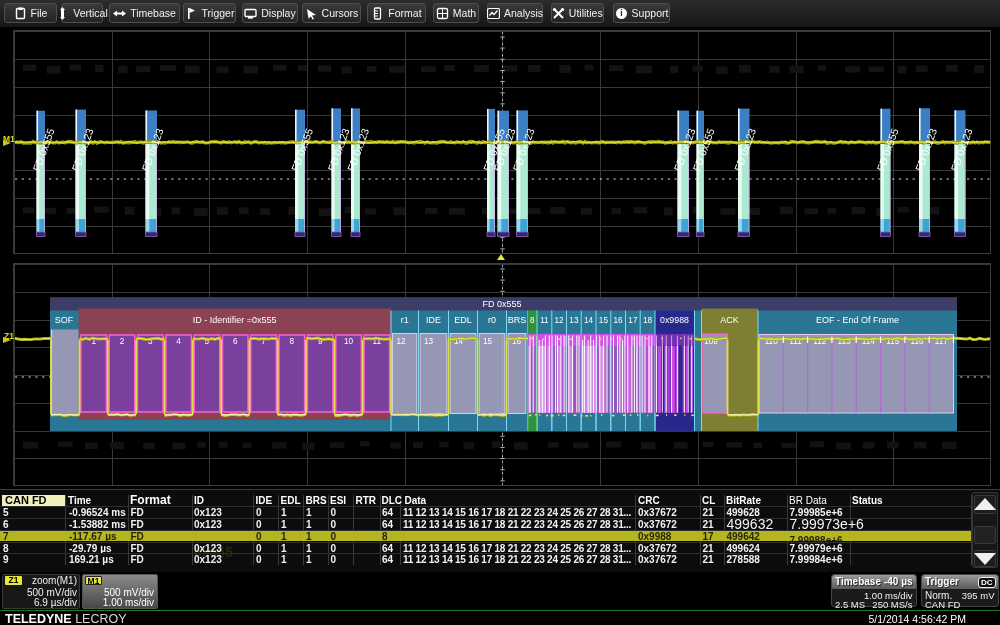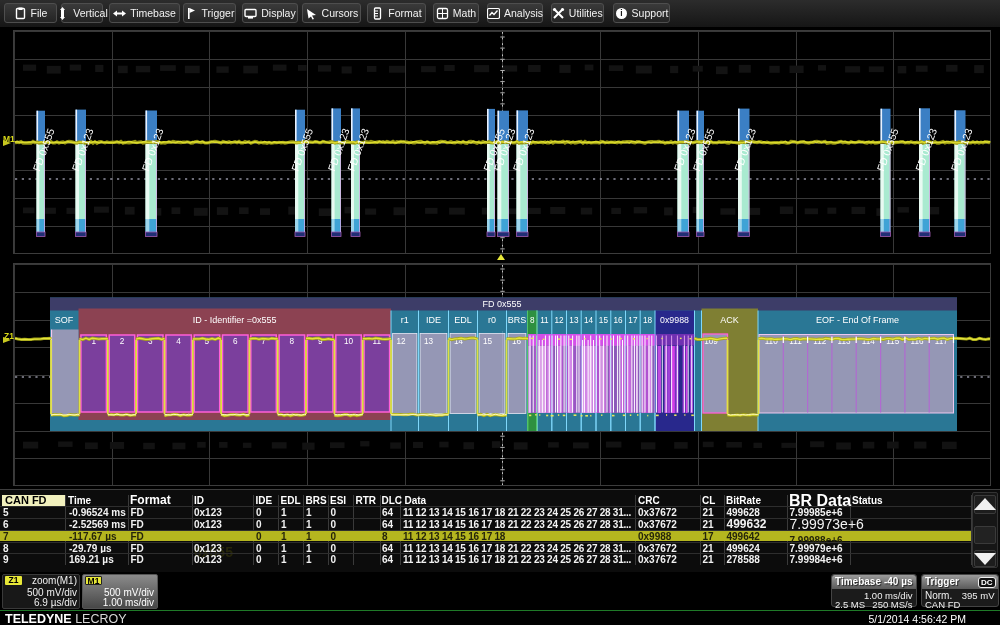--- a/index.html
+++ b/index.html
@@ -754,65 +754,64 @@
     <div style="position:absolute;left:255.5px;top:4.5px;color:#fff;font-weight:bold;font-size:10px;line-height:11.5px;white-space:nowrap">IDE</div>
     <div style="position:absolute;left:280.5px;top:4.5px;color:#fff;font-weight:bold;font-size:10px;line-height:11.5px;white-space:nowrap">EDL</div>
     <div style="position:absolute;left:305.5px;top:4.5px;color:#fff;font-weight:bold;font-size:10px;line-height:11.5px;white-space:nowrap">BRS</div>
     <div style="position:absolute;left:330px;top:4.5px;color:#fff;font-weight:bold;font-size:10px;line-height:11.5px;white-space:nowrap">ESI</div>
     <div style="position:absolute;left:355.5px;top:4.5px;color:#fff;font-weight:bold;font-size:10px;line-height:11.5px;white-space:nowrap">RTR</div>
     <div style="position:absolute;left:381.5px;top:4.5px;color:#fff;font-weight:bold;font-size:10px;line-height:11.5px;white-space:nowrap">DLC</div>
     <div style="position:absolute;left:404.5px;top:4.5px;color:#fff;font-weight:bold;font-size:10px;line-height:11.5px;white-space:nowrap">Data</div>
     <div style="position:absolute;left:638px;top:4.5px;color:#fff;font-weight:bold;font-size:10px;line-height:11.5px;white-space:nowrap">CRC</div>
     <div style="position:absolute;left:702px;top:4.5px;color:#fff;font-weight:bold;font-size:10px;line-height:11.5px;white-space:nowrap">CL</div>
     <div style="position:absolute;left:726px;top:4.5px;color:#fff;font-weight:bold;font-size:10px;line-height:11.5px;white-space:nowrap">BitRate</div>
-    <div style="position:absolute;left:789px;top:4.5px;color:#fff;font-weight:bold;font-size:16px;line-height:11.5px;white-space:nowrap">BR Data</div>
+    <div style="position:absolute;left:789px;top:4.5px;color:#fff;font-weight:normal;font-size:10px;line-height:11.5px;white-space:nowrap">BR Data</div>
     <div style="position:absolute;left:852px;top:4.5px;color:#fff;font-weight:bold;font-size:10px;line-height:11.5px;white-space:nowrap">Status</div>
     <div style="position:absolute;left:0;top:16.4px;width:971px;height:11.7px;border-top:1px solid #2e2e2e">
       <div style="position:absolute;left:3px;top:0;color:#f2f2f2;font-weight:bold;font-size:10px;line-height:11.7px;white-space:nowrap;letter-spacing:normal">5</div>
       <div style="position:absolute;left:69px;top:0;color:#f2f2f2;font-weight:bold;font-size:10px;line-height:11.7px;white-space:nowrap;letter-spacing:normal">-0.96524 ms</div>
       <div style="position:absolute;left:130.5px;top:0;color:#f2f2f2;font-weight:bold;font-size:10px;line-height:11.7px;white-space:nowrap;letter-spacing:normal">FD</div>
       <div style="position:absolute;left:194px;top:0;color:#f2f2f2;font-weight:bold;font-size:10px;line-height:11.7px;white-space:nowrap;letter-spacing:normal">0x123</div>
       <div style="position:absolute;left:256px;top:0;color:#f2f2f2;font-weight:bold;font-size:10px;line-height:11.7px;white-space:nowrap;letter-spacing:normal">0</div>
       <div style="position:absolute;left:281px;top:0;color:#f2f2f2;font-weight:bold;font-size:10px;line-height:11.7px;white-space:nowrap;letter-spacing:normal">1</div>
       <div style="position:absolute;left:306px;top:0;color:#f2f2f2;font-weight:bold;font-size:10px;line-height:11.7px;white-space:nowrap;letter-spacing:normal">1</div>
       <div style="position:absolute;left:330.5px;top:0;color:#f2f2f2;font-weight:bold;font-size:10px;line-height:11.7px;white-space:nowrap;letter-spacing:normal">0</div>
       <div style="position:absolute;left:382px;top:0;color:#f2f2f2;font-weight:bold;font-size:10px;line-height:11.7px;white-space:nowrap;letter-spacing:normal">64</div>
       <div style="position:absolute;left:403px;top:0;width:230px;overflow:hidden;color:#f2f2f2;font-weight:bold;font-size:10px;line-height:11.7px;white-space:nowrap;letter-spacing:-0.25px">11 12 13 14 15 16 17 18 21 22 23 24 25 26 27 28 31...</div>
       <div style="position:absolute;left:638px;top:0;color:#f2f2f2;font-weight:bold;font-size:10px;line-height:11.7px;white-space:nowrap;letter-spacing:normal">0x37672</div>
       <div style="position:absolute;left:702.5px;top:0;color:#f2f2f2;font-weight:bold;font-size:10px;line-height:11.7px;white-space:nowrap;letter-spacing:normal">21</div>
       <div style="position:absolute;left:726.5px;top:0;color:#f2f2f2;font-weight:bold;font-size:10px;line-height:11.7px;white-space:nowrap;letter-spacing:normal">499628</div>
       <div style="position:absolute;left:789.5px;top:0;color:#f2f2f2;font-weight:bold;font-size:10px;line-height:11.7px;white-space:nowrap;letter-spacing:normal">7.99985e+6</div>
     </div>
     <div style="position:absolute;left:0;top:28.1px;width:971px;height:11.7px;border-top:1px solid #2e2e2e">
       <div style="position:absolute;left:3px;top:0;color:#f2f2f2;font-weight:bold;font-size:10px;line-height:11.7px;white-space:nowrap;letter-spacing:normal">6</div>
-      <div style="position:absolute;left:69px;top:0;color:#f2f2f2;font-weight:bold;font-size:10px;line-height:11.7px;white-space:nowrap;letter-spacing:normal">-2.52569 ms</div>
+      <div style="position:absolute;left:69px;top:0;color:#f2f2f2;font-weight:bold;font-size:10px;line-height:11.7px;white-space:nowrap;letter-spacing:normal">-1.53882 ms</div>
       <div style="position:absolute;left:130.5px;top:0;color:#f2f2f2;font-weight:bold;font-size:10px;line-height:11.7px;white-space:nowrap;letter-spacing:normal">FD</div>
       <div style="position:absolute;left:194px;top:0;color:#f2f2f2;font-weight:bold;font-size:10px;line-height:11.7px;white-space:nowrap;letter-spacing:normal">0x123</div>
       <div style="position:absolute;left:256px;top:0;color:#f2f2f2;font-weight:bold;font-size:10px;line-height:11.7px;white-space:nowrap;letter-spacing:normal">0</div>
       <div style="position:absolute;left:281px;top:0;color:#f2f2f2;font-weight:bold;font-size:10px;line-height:11.7px;white-space:nowrap;letter-spacing:normal">1</div>
       <div style="position:absolute;left:306px;top:0;color:#f2f2f2;font-weight:bold;font-size:10px;line-height:11.7px;white-space:nowrap;letter-spacing:normal">1</div>
       <div style="position:absolute;left:330.5px;top:0;color:#f2f2f2;font-weight:bold;font-size:10px;line-height:11.7px;white-space:nowrap;letter-spacing:normal">0</div>
       <div style="position:absolute;left:382px;top:0;color:#f2f2f2;font-weight:bold;font-size:10px;line-height:11.7px;white-space:nowrap;letter-spacing:normal">64</div>
       <div style="position:absolute;left:403px;top:0;width:230px;overflow:hidden;color:#f2f2f2;font-weight:bold;font-size:10px;line-height:11.7px;white-space:nowrap;letter-spacing:-0.25px">11 12 13 14 15 16 17 18 21 22 23 24 25 26 27 28 31...</div>
       <div style="position:absolute;left:638px;top:0;color:#f2f2f2;font-weight:bold;font-size:10px;line-height:11.7px;white-space:nowrap;letter-spacing:normal">0x37672</div>
       <div style="position:absolute;left:702.5px;top:0;color:#f2f2f2;font-weight:bold;font-size:10px;line-height:11.7px;white-space:nowrap;letter-spacing:normal">21</div>
-      <div style="position:absolute;left:726.5px;top:0;color:#f2f2f2;font-weight:bold;font-size:12px;line-height:11.7px;white-space:nowrap;letter-spacing:normal">499632</div>
+      <div style="position:absolute;left:726.5px;top:0;color:#f2f2f2;font-weight:normal;font-size:14px;line-height:11.7px;white-space:nowrap;letter-spacing:normal">499632</div>
       <div style="position:absolute;left:789.5px;top:0;color:#f2f2f2;font-weight:normal;font-size:14px;line-height:11.7px;white-space:nowrap;letter-spacing:normal">7.99973e+6</div>
     </div>
     <div style="position:absolute;left:0;top:39.8px;width:971px;height:11.7px;background:#b5b61f;border-top:1px solid #2e2e2e">
       <div style="position:absolute;left:3px;top:0;color:#26260a;font-weight:bold;font-size:10px;line-height:11.7px;white-space:nowrap;letter-spacing:normal">7</div>
       <div style="position:absolute;left:69px;top:0;color:#26260a;font-weight:bold;font-size:10px;line-height:11.7px;white-space:nowrap;letter-spacing:normal">-117.67 µs</div>
       <div style="position:absolute;left:130.5px;top:0;color:#26260a;font-weight:bold;font-size:10px;line-height:11.7px;white-space:nowrap;letter-spacing:normal">FD</div>
       <div style="position:absolute;left:194px;top:16px;color:#26260a;font-weight:bold;font-size:14px;line-height:11.7px;white-space:nowrap;letter-spacing:normal">0x555</div>
       <div style="position:absolute;left:256px;top:0;color:#26260a;font-weight:bold;font-size:10px;line-height:11.7px;white-space:nowrap;letter-spacing:normal">0</div>
       <div style="position:absolute;left:281px;top:0;color:#26260a;font-weight:bold;font-size:10px;line-height:11.7px;white-space:nowrap;letter-spacing:normal">1</div>
       <div style="position:absolute;left:306px;top:0;color:#26260a;font-weight:bold;font-size:10px;line-height:11.7px;white-space:nowrap;letter-spacing:normal">1</div>
       <div style="position:absolute;left:330.5px;top:0;color:#26260a;font-weight:bold;font-size:10px;line-height:11.7px;white-space:nowrap;letter-spacing:normal">0</div>
       <div style="position:absolute;left:382px;top:0;color:#26260a;font-weight:bold;font-size:10px;line-height:11.7px;white-space:nowrap;letter-spacing:normal">8</div>
-      <div style="position:absolute;left:403px;top:0;width:230px;overflow:hidden;color:#26260a;font-weight:bold;font-size:10px;line-height:11.7px;white-space:nowrap;letter-spacing:-0.25px">11 12 13 14 15 16 17 18</div>
       <div style="position:absolute;left:638px;top:0;color:#26260a;font-weight:bold;font-size:10px;line-height:11.7px;white-space:nowrap;letter-spacing:normal">0x9988</div>
       <div style="position:absolute;left:702.5px;top:0;color:#26260a;font-weight:bold;font-size:10px;line-height:11.7px;white-space:nowrap;letter-spacing:normal">17</div>
       <div style="position:absolute;left:726.5px;top:0;color:#26260a;font-weight:bold;font-size:10px;line-height:11.7px;white-space:nowrap;letter-spacing:normal">499642</div>
       <div style="position:absolute;left:789.5px;top:4px;color:#26260a;font-weight:bold;font-size:10px;line-height:11.7px;white-space:nowrap;letter-spacing:normal">7.99988e+6</div>
     </div>
     <div style="position:absolute;left:0;top:51.5px;width:971px;height:11.7px;border-top:1px solid #2e2e2e">
       <div style="position:absolute;left:3px;top:0;color:#f2f2f2;font-weight:bold;font-size:10px;line-height:11.7px;white-space:nowrap;letter-spacing:normal">8</div>
       <div style="position:absolute;left:69px;top:0;color:#f2f2f2;font-weight:bold;font-size:10px;line-height:11.7px;white-space:nowrap;letter-spacing:normal">-29.79 µs</div>
       <div style="position:absolute;left:130.5px;top:0;color:#f2f2f2;font-weight:bold;font-size:10px;line-height:11.7px;white-space:nowrap;letter-spacing:normal">FD</div>
       <div style="position:absolute;left:194px;top:0;color:#f2f2f2;font-weight:bold;font-size:10px;line-height:11.7px;white-space:nowrap;letter-spacing:normal">0x123</div>

